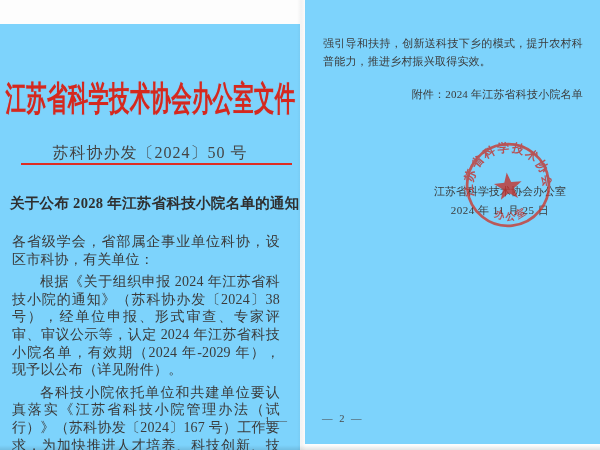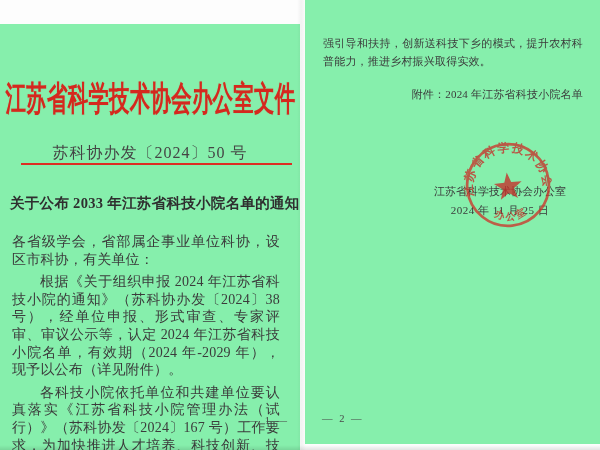--- a/index.html
+++ b/index.html
@@ -2,21 +2,21 @@
 <html><head>
 <meta charset="utf-8">
 <style>
   * { margin:0; padding:0; box-sizing:border-box; }
   html,body { width:600px; height:450px; overflow:hidden; background:#fbfbfb; }
   body { font-family:"Liberation Serif","DejaVu Serif",serif; color:#3b3b3b;
          -webkit-font-smoothing:antialiased; }
 
   .scan { position:relative; width:600px; height:450px; background:#fdfdfd; }
 
-  .page { position:absolute; top:0; height:444px; background:#86efac; }
+  .page { position:absolute; top:0; height:444px; background:#7dd3fc; }
   .page-left  { left:0;   width:300px;margin-top:24px; }
   .page-right { left:305px; width:295px; }
 
   .page-divider { position:absolute; top:0; left:297px; width:9px; height:450px;
     background:linear-gradient(90deg, rgba(0,0,0,0) 0%, rgba(0,0,0,0.045) 45%, rgba(0,0,0,0) 100%);
     }
   .scan-bottom-edge { position:absolute; left:0; bottom:0; width:600px; height:5px;
     background:linear-gradient(180deg, rgba(0,0,0,0) 0%, rgba(0,0,0,0.10) 100%); }
 
   
@@ -66,21 +66,21 @@
   <div class="page page-left">
 
     <div class="doc-header">
       <span class="doc-header-text">江苏省科学技术协会办公室文件</span>
     </div>
 
     <div class="doc-number">苏科协办发〔2024〕50 号</div>
 
     <div class="red-rule"></div>
 
-    <div class="doc-title">关于公布 2033 年江苏省科技小院名单的通知</div>
+    <div class="doc-title">关于公布 2028 年江苏省科技小院名单的通知</div>
 
     <div class="body-block">
       <p>各省级学会，省部属企事业单位科协，设区市科协，有关单位：</p>
       <p class="indent">根据《关于组织申报 2024 年江苏省科技小院的通知》（苏科协办发〔2024〕38 号），经单位申报、形式审查、专家评审、审议公示等，认定 2024 年江苏省科技小院名单，有效期（2024 年-2029 年），现予以公布（详见附件）。</p>
       <p class="indent">各科技小院依托单位和共建单位要认真落实《江苏省科技小院管理办法（试行）》（苏科协发〔2024〕167 号）工作要求，为加快推进人才培养、科技创新、技术服务机制创新提供有力支撑。各级科协组织加强江苏省科技小院的管理服务工作，加</p>
     </div>
 
     <div class="pagenum pagenum-1">— 1 —</div>
   </div>
 

